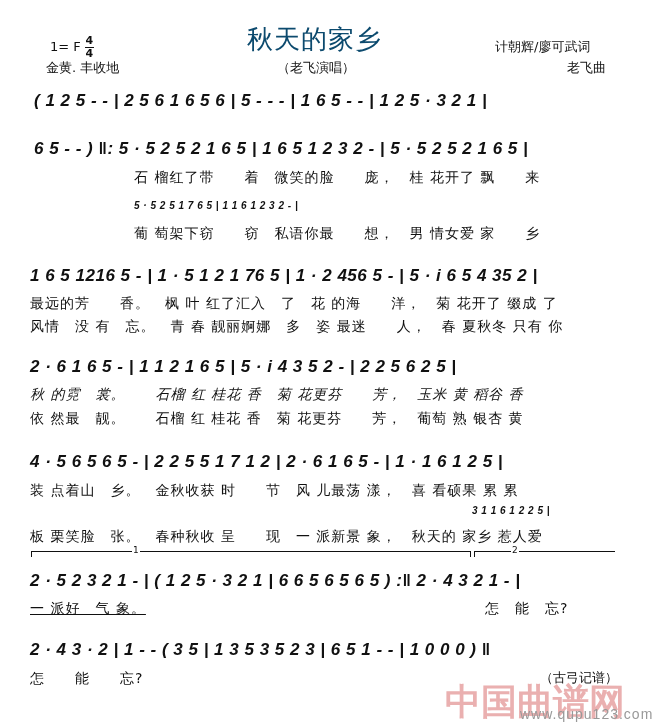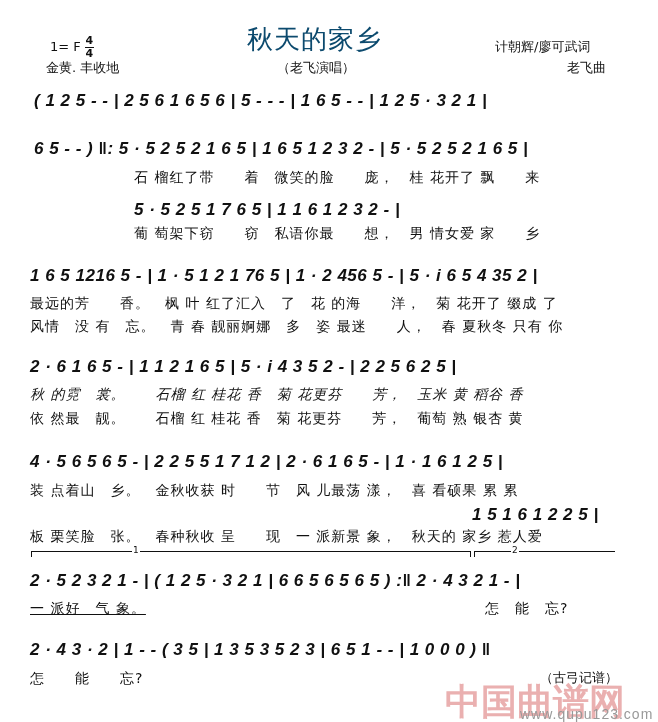--- a/index.html
+++ b/index.html
@@ -6,21 +6,21 @@
   body { width:658px; height:722px; position:relative; overflow:hidden;
          font-family:"DejaVu Sans", sans-serif; color:#111; }
   .abs { position:absolute; white-space:nowrap; }
   .title { font-size:26px; color:#0c4a6e; letter-spacing:1px; }
   .meta { font-size:13px; }
   .key { font-size:13px; }
   .frac { display:inline-block; vertical-align:middle; text-align:center; font-size:11px; line-height:10px; font-weight:bold; }
   .frac span { display:block; }
   .frac .bar { border-top:1px solid #111; width:9px; margin:1px auto; }
   .notes { font-family:"Liberation Sans", sans-serif; font-size:17px; font-weight:bold; font-style:italic; letter-spacing:0.5px; }
-  .notes.sm { font-size:17px; }
+  .notes.sm { font-size:10px; }
   .lyr { font-size:14px; letter-spacing:1px; }
   .wm { position:absolute; }
   .wm-logo { font-family:"DejaVu Serif", serif; font-size:36px; font-weight:bold; color:#e7a3a3; opacity:0.85; }
   .wm-url { font-family:"Liberation Sans", sans-serif; font-size:14px; color:#999; letter-spacing:1px; }
   .volta { position:absolute; border-top:1px solid #111; height:5px; }
   .volta.l { border-left:1px solid #111; }
   .volta.r { border-right:1px solid #111; }
   .volta-num { position:absolute; font-size:9px; background:#fff; padding:0 1px; top:-7px; }
 </style>
 </head>
@@ -50,21 +50,21 @@
 <div class="abs notes" style="left:30px;top:266px;">1 6 5 1216 5 - | 1 · 5 1 2 1 76 5 | 1 · 2 456 5 - | 5 · i 6 5 4 35 2 |</div>
 <div class="abs lyr" style="left:30px;top:295px;">最远的芳　　香。　枫 叶 红了汇入　了　花 的海　　洋，　菊 花开了 缀成 了</div>
 <div class="abs lyr" style="left:30px;top:318px;">风情　没 有　忘。　青 春 靓丽婀娜　多　姿 最迷　　人，　春 夏秋冬 只有 你</div>
 
 <div class="abs notes" style="left:30px;top:357px;">2 · 6 1 6 5 - | 1 1 2 1 6 5 | 5 · i 4 3 5 2 - | 2 2 5 6 2 5 |</div>
 <div class="abs lyr" style="left:30px;top:386px;font-style:italic;">秋 的霓　裳。　　石榴 红 桂花 香　菊 花更芬　　芳，　玉米 黄 稻谷 香</div>
 <div class="abs lyr" style="left:30px;top:410px;">依 然最　靓。　　石榴 红 桂花 香　菊 花更芬　　芳，　葡萄 熟 银杏 黄</div>
 
 <div class="abs notes" style="left:30px;top:452px;">4 · 5 6 5 6 5 - | 2 2 5 5 1 7 1 2 | 2 · 6 1 6 5 - | 1 · 1 6 1 2 5 |</div>
 <div class="abs lyr" style="left:30px;top:482px;">装 点着山　乡。　金秋收获 时　　节　风 儿最荡 漾，　喜 看硕果 累 累</div>
-<div class="abs notes sm" style="left:472px;top:505px;">1 5 1 6 1 2 2 5 |</div>
+<div class="abs notes sm" style="left:472px;top:505px;">3 1 1 6 1 2 2 5 |</div>
 <div class="abs lyr" style="left:30px;top:528px;">板 栗笑脸　张。　春种秋收 呈　　现　一 派新景 象，　秋天的 家乡 惹人爱</div>
 
 <div class="volta l r" style="left:31px;top:551px;width:438px;">
   <span class="volta-num" style="left:100px;">1</span>
 </div>
 <div class="volta l" style="left:474px;top:551px;width:140px;">
   <span class="volta-num" style="left:36px;">2</span>
 </div>
 
 <div class="abs notes" style="left:30px;top:571px;">2 · 5 2 3 2 1 - | ( 1 2 5 · 3 2 1 | 6 6 5 6 5 6 5 ) :‖ 2 · 4 3 2 1 - |</div>

